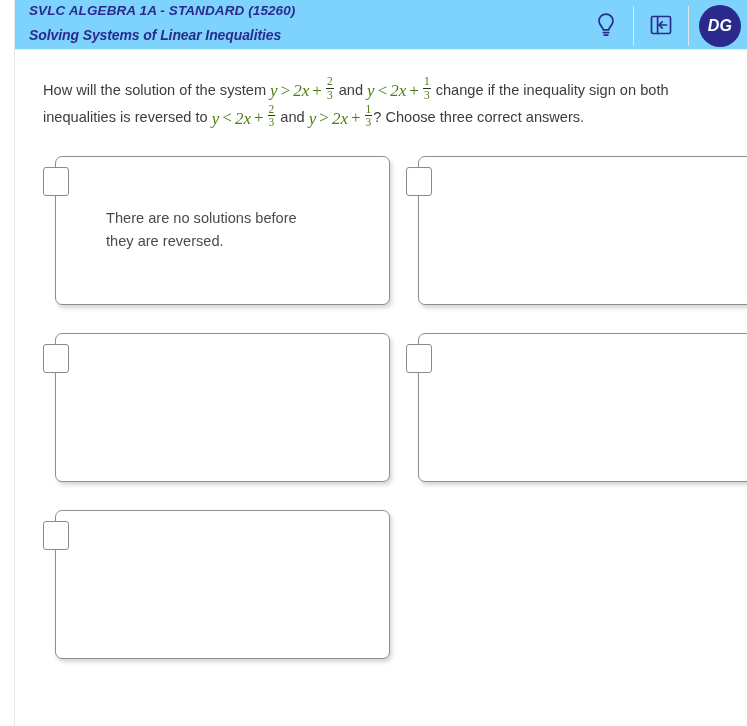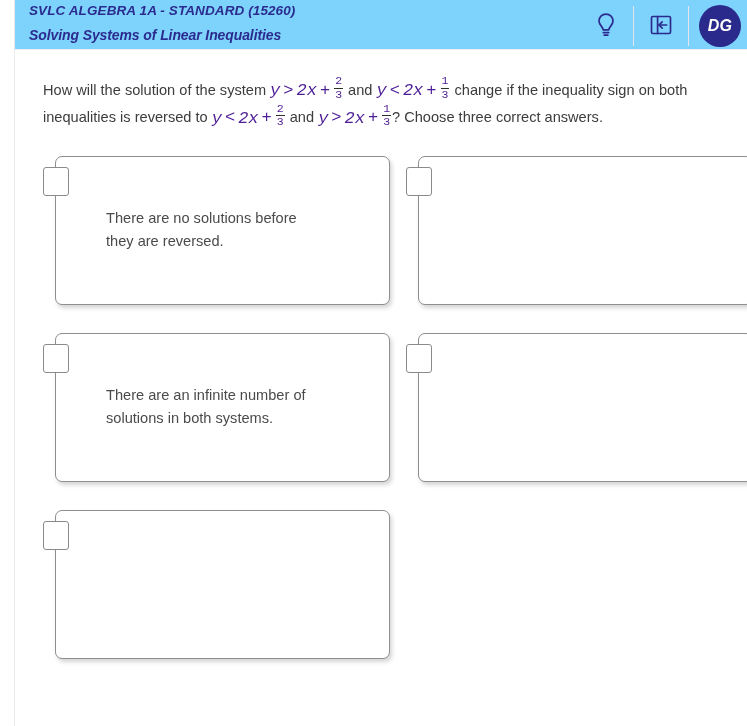--- a/index.html
+++ b/index.html
@@ -125,23 +125,23 @@
 
   .question {
     margin: 26px 18px 0 28px;
     font-size: 14.6px;
     line-height: 26px;
     color: #3c3c3c;
   }
 
   
   .math {
-    font-family: Liberation Mono, monospace;
+    font-family: Liberation Serif, serif;
     font-size: 17px;
-    color: #4c1d95;
+    color: #4d7c0f;
     white-space: nowrap;
     display: inline-block;
     vertical-align: middle;
     position: relative;
     top: -0.5px;
   }
   .math .v { font-style: italic; }
   .math .op { padding: 0 3px; }
   .frac {
     display: inline-block;
@@ -264,21 +264,20 @@
         <div class="option-checkbox"></div>
         <div class="option-text">There are no solutions before they are reversed.</div>
       </div>
 
       <div class="option tall">
         <div class="option-checkbox"></div>
       </div>
 
       <div class="option tall">
         <div class="option-checkbox"></div>
-        <div class="option-text">There are an infinite number of solutions in both systems.</div>
       </div>
 
       <div class="option tall">
         <div class="option-checkbox"></div>
       </div>
 
       <div class="option tall">
         <div class="option-checkbox"></div>
       </div>
 

